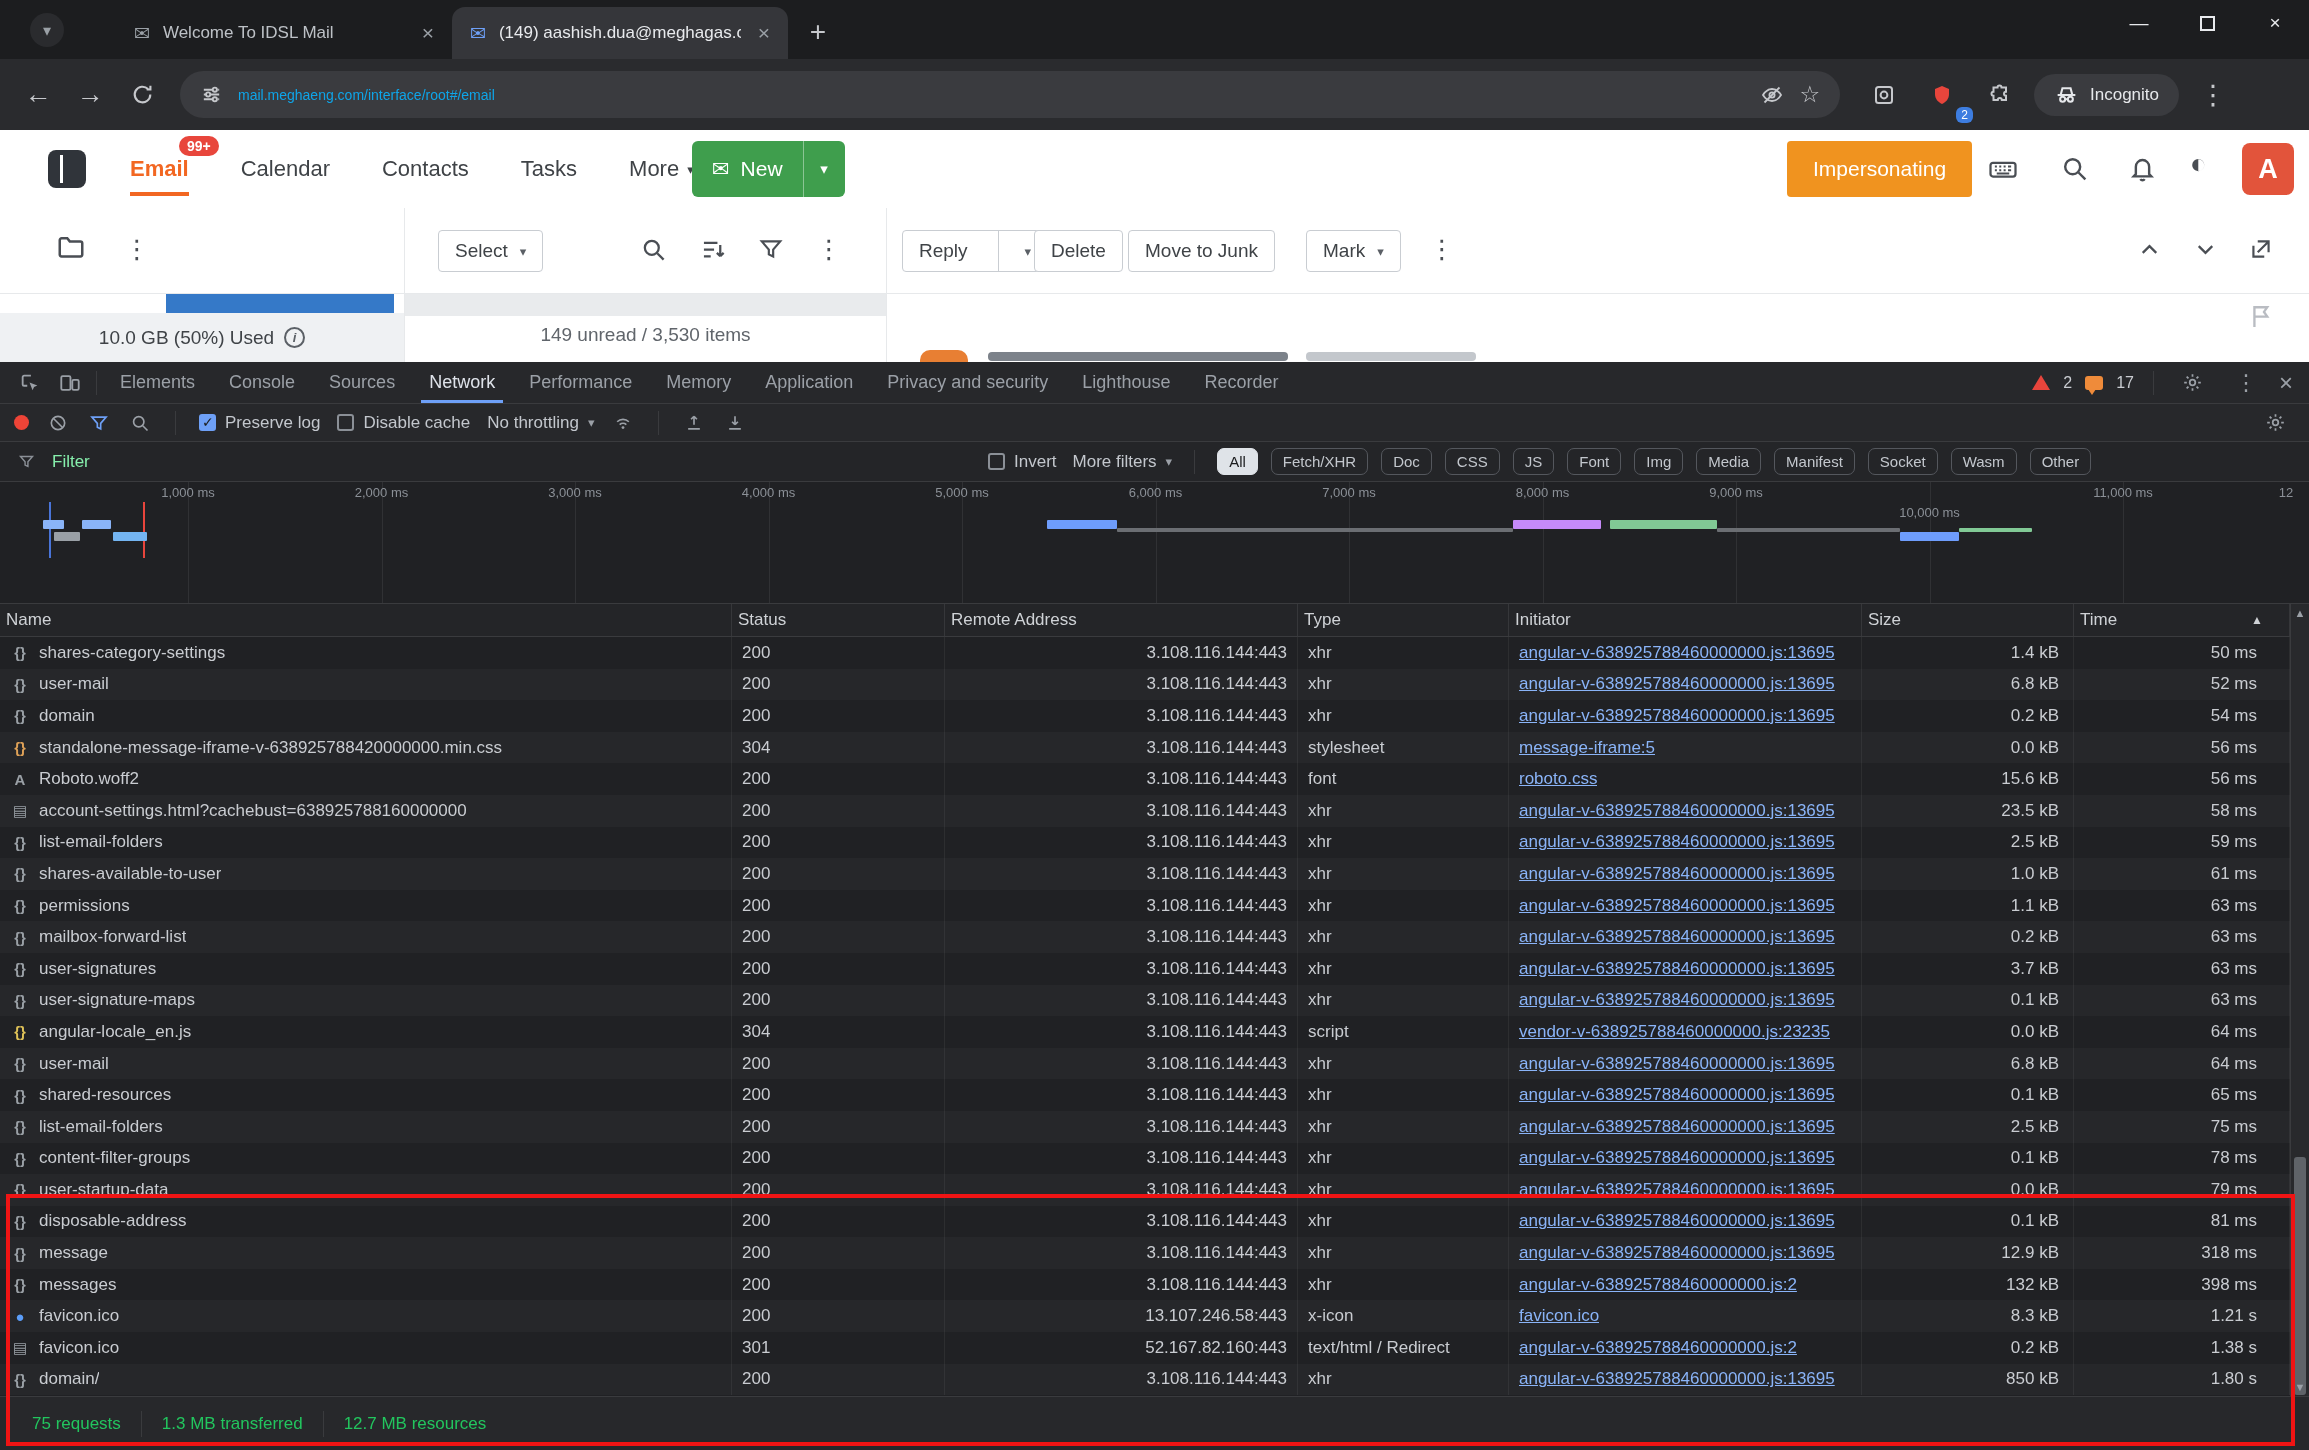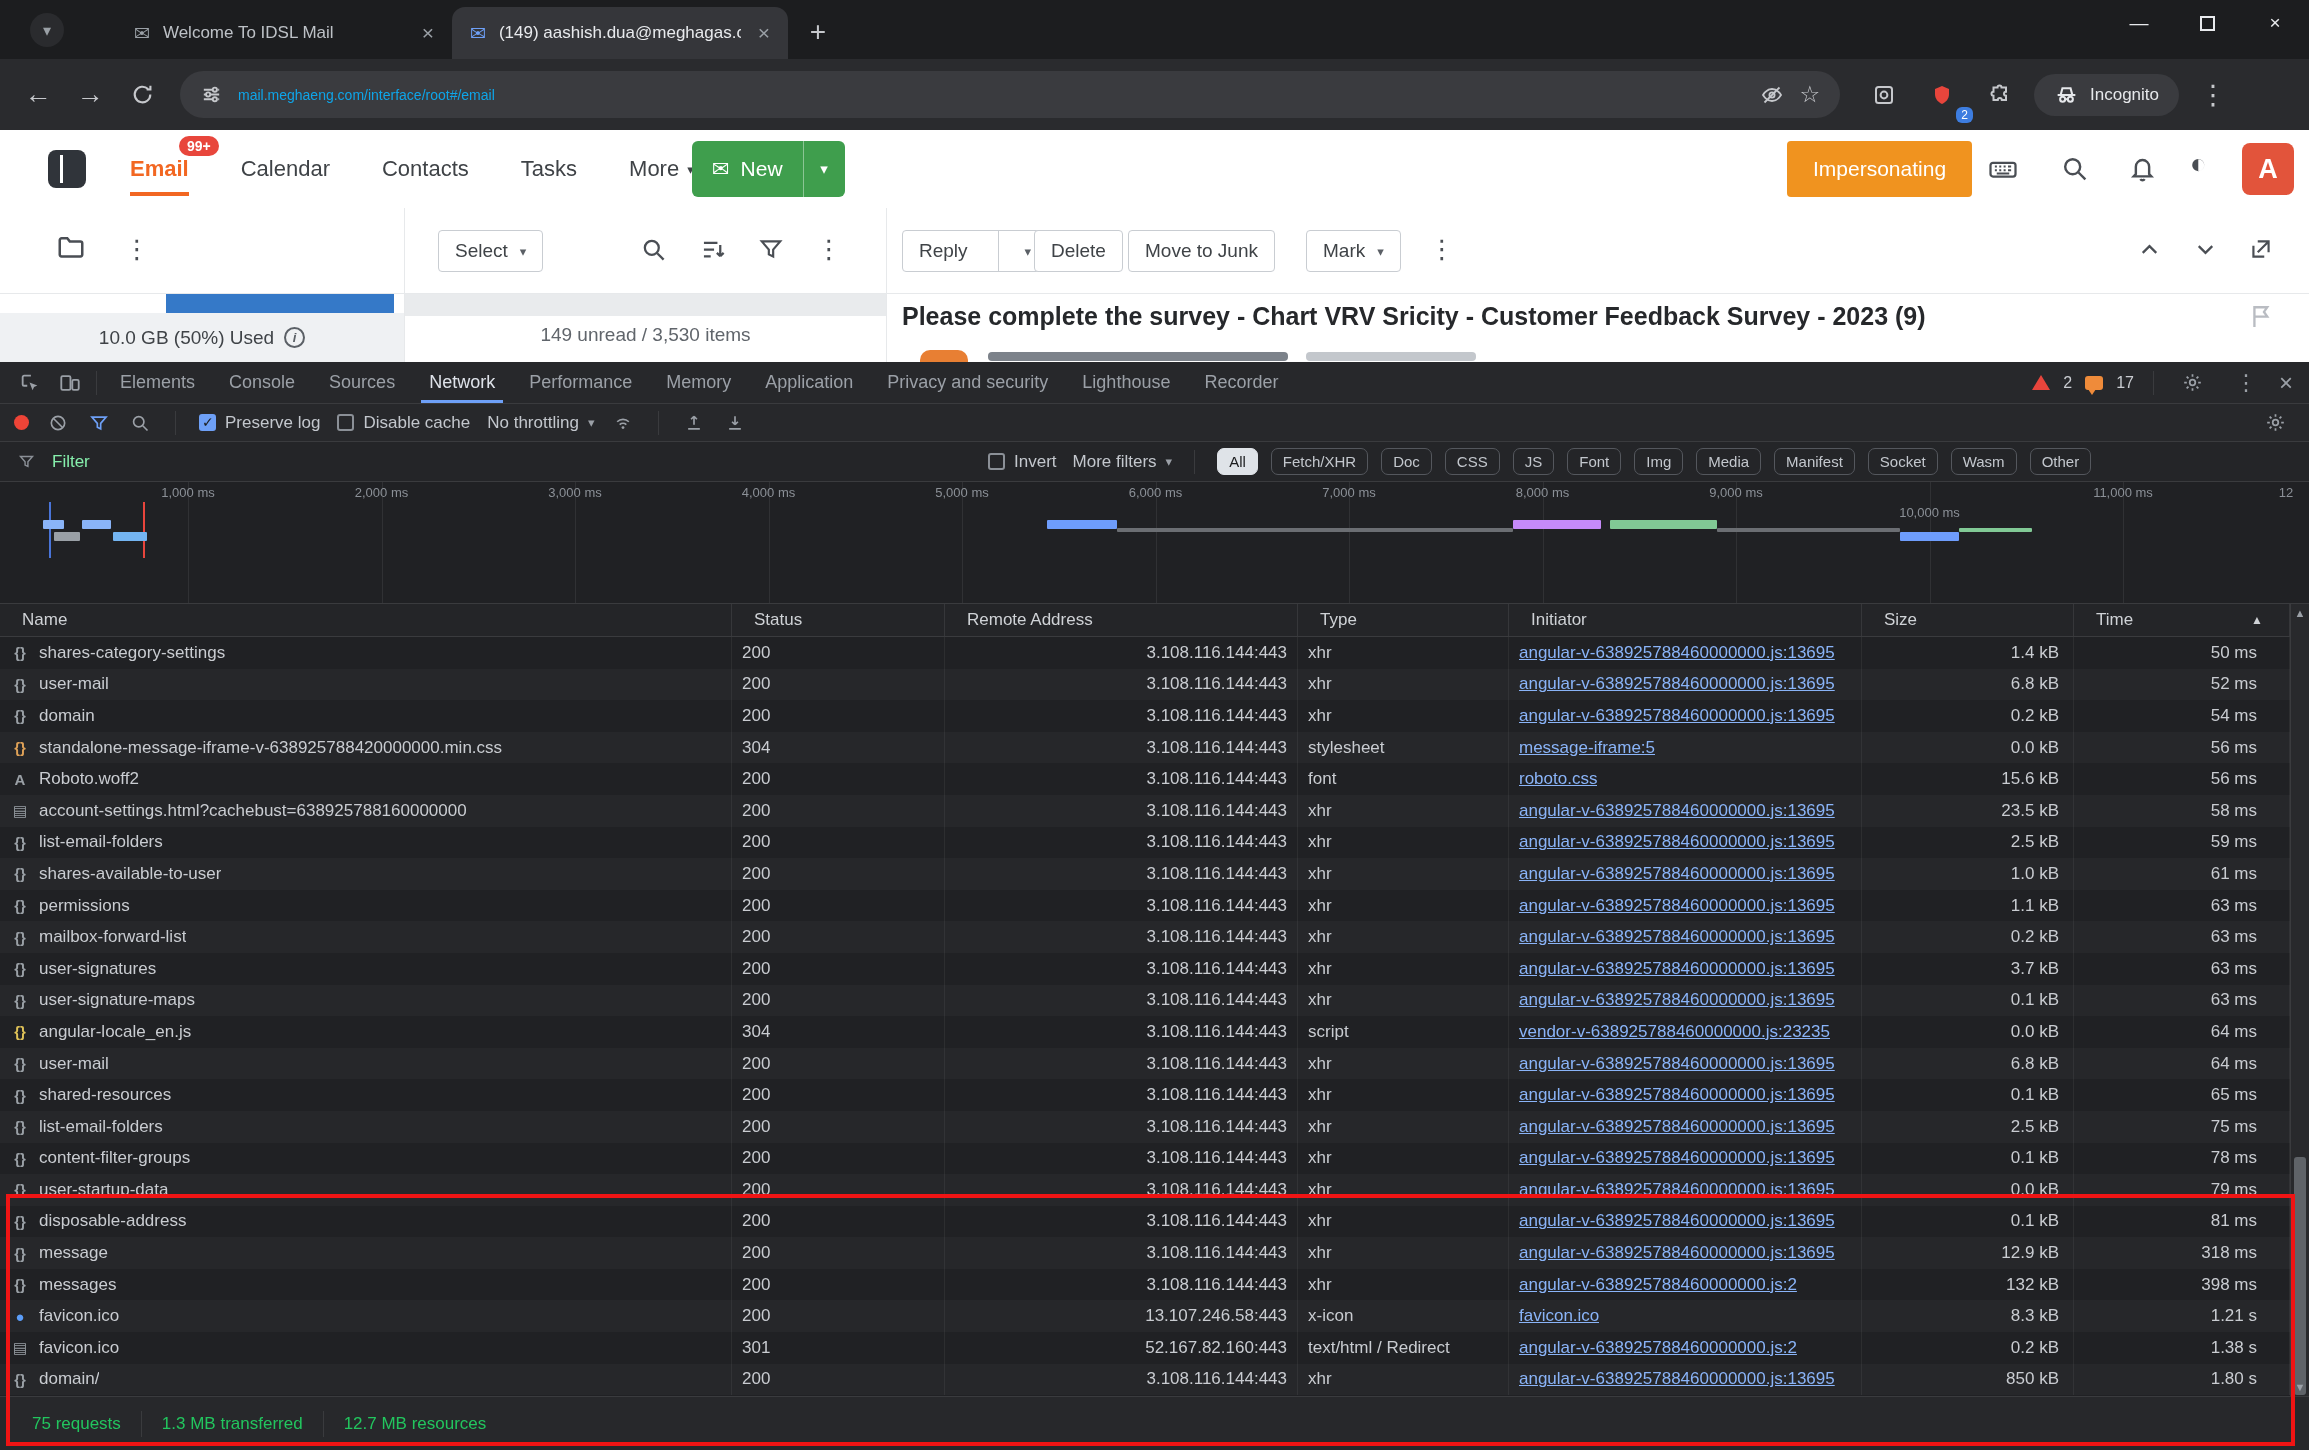--- a/index.html
+++ b/index.html
@@ -116,21 +116,21 @@
   .chip.active{background:#dfe3e8;color:#1b1c1e;border-color:#dfe3e8;}
 
   .dt-overview{position:relative;height:122px;flex:none;border-bottom:1px solid #3a3b3e;overflow:hidden;background:#202124;}
   .ov-line{position:absolute;top:0;bottom:0;width:1px;background:#303134;}
   .ov-label{position:absolute;top:3px;font-size:13px;color:#8b9097;transform:translateX(-50%);white-space:nowrap;}
   .ov-seg{position:absolute;border-radius:1px;}
   .ov-event{position:absolute;top:20px;height:56px;width:2px;}
 
   .grid7{display:grid;grid-template-columns:732px 213px 353px 211px 353px 212px 216px;}
   .dt-thead{height:33px;flex:none;background:#242528;border-bottom:1px solid #3a3b3e;font-size:17px;color:#cfd2d6;}
-  .hc{padding:0 22px;border-right:1px solid #36373a;display:flex;align-items:center;height:100%;overflow:hidden;white-space:nowrap;}
+  .hc{padding:0 6px;border-right:1px solid #36373a;display:flex;align-items:center;height:100%;overflow:hidden;white-space:nowrap;}
   .hc.last{justify-content:space-between;padding-right:26px;}
   .sortarrow{font-size:12px;color:#cfd2d6;}
 
   .dt-rows{flex:1;overflow:hidden;font-size:17px;}
   .nrow{height:31.6px;}
   .nrow.alt{background:#26272a;}
   .c{padding:0 10px;border-right:1px solid rgba(255,255,255,0.06);display:flex;align-items:center;height:100%;
     overflow:hidden;white-space:nowrap;}
   .c.r{justify-content:flex-end;}
   .cname{gap:9px;}
@@ -352,21 +352,20 @@
     <div class="vdiv" style="left:886px"></div>
 
     <div class="mailcontent">
       <div class="blue-sliver"></div>
       <div class="storage">
         <span>10.0 GB (50%) Used</span>
         <span class="infoc">i</span>
       </div>
       <div class="gray-sliver"></div>
       <div class="unread">149 unread / 3,530 items</div>
-      <div class="subject">Please complete the survey - Chart VRV Sricity - Customer Feedback Survey - 2023 (9)</div>
       <div class="flagic">
         <svg width="28" height="28" viewBox="0 0 24 24" fill="none" stroke="currentColor" stroke-width="2">
           <path d="M5.5 3.5v18M5.5 4.5h11l-2.8 4 2.8 4h-11"></path>
         </svg>
       </div>
       <div class="sd-avatar"></div>
       <div class="sd-bar1"></div>
       <div class="sd-bar2"></div>
     </div>
   </div>

